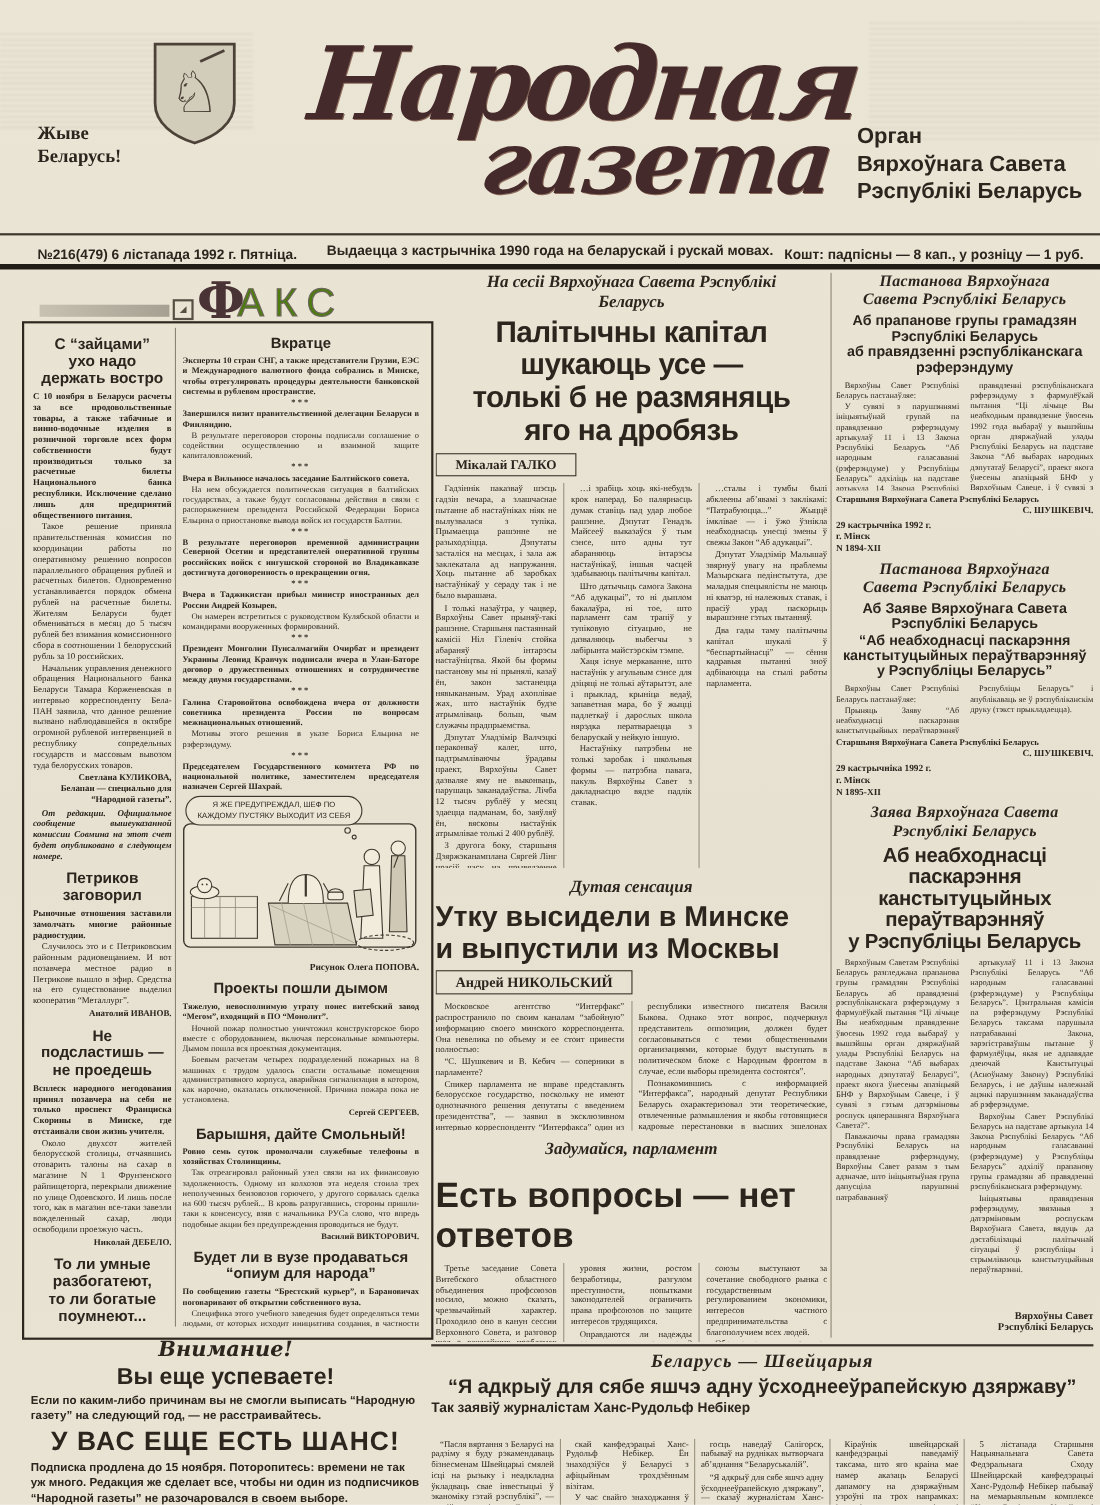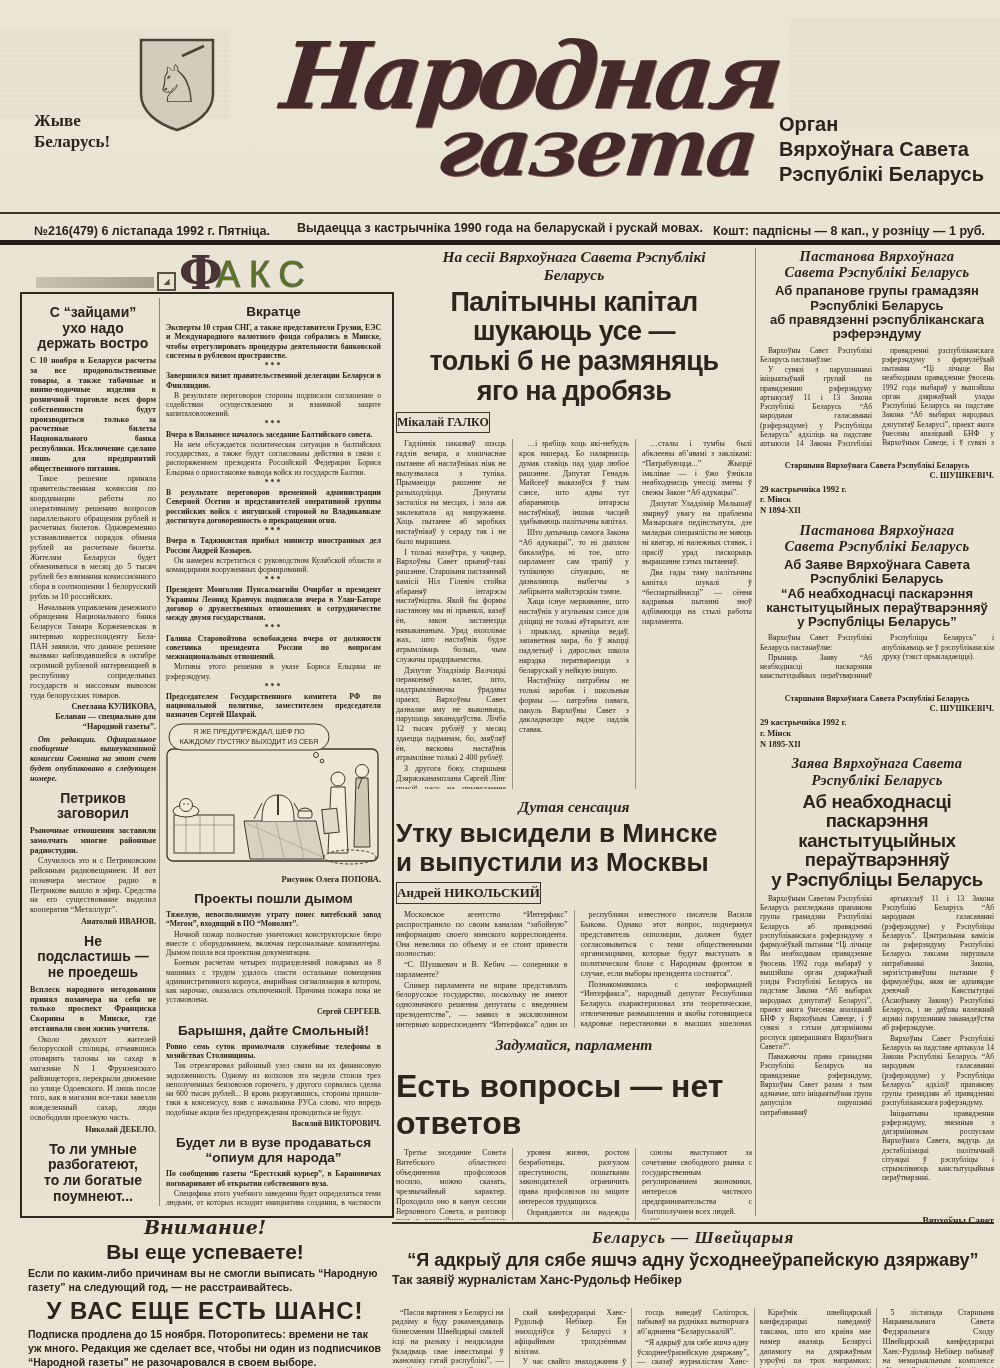--- a/index.html
+++ b/index.html
@@ -45,35 +45,35 @@
   .subscr .att{font-family:"DejaVu Serif",serif;font-style:italic;font-weight:bold;font-size:19px;margin-bottom:2px}
   .subscr .h1{font-size:21px;font-weight:bold;margin-bottom:3px}
   .subscr .p{font-size:10.5px;font-weight:bold;text-align:left;line-height:1.3;margin:0 8px 3px}
   .subscr .h2{font-size:24px;font-weight:bold;letter-spacing:1px;margin:2px 0 3px}
   
   .center{left:396px;top:248px;width:356px;height:972px;overflow:hidden}
   .kick{font-family:"Liberation Serif",serif;font-style:italic;font-weight:bold;font-size:15.5px;text-align:center;line-height:1.15;white-space:pre-line}
   .bigh{font-family:"Liberation Sans",sans-serif;font-weight:bold;font-size:27px;line-height:1.1;text-align:center;white-space:pre-line;margin:4px 0 6px;letter-spacing:-.5px}
   .medh{font-family:"Liberation Sans",sans-serif;font-weight:bold;font-size:26px;line-height:1.1;text-align:left;white-space:pre-line;margin:3px 0 6px}
   .voprh{font-family:"Liberation Sans",sans-serif;font-weight:bold;font-size:32px;margin:14px 0 6px}
-  .bybox{display:inline-block;border:1px solid #3a342b;padding:2px 0;font-weight:bold;font-size:12px;margin:0 0 6px}
+  .bybox{display:inline-block;border:1px solid #3a342b;padding:2px 17px;font-weight:bold;font-size:12px;margin:0 0 6px}
   .cols{display:flex;overflow:hidden;font-size:8px;line-height:1.22;text-align:justify}
   .cols>div{flex:1;min-width:0}
   .cols>div+div{border-left:1px solid #9a927f;padding-left:6px;margin-left:6px}
   .c1{height:350px}.c2{height:118px}.c3{height:92px}
   
   .rightcol{left:760px;top:248px;width:234px;height:974px;overflow:hidden}
   .rkick{font-family:"Liberation Serif",serif;font-style:italic;font-weight:bold;font-size:14.5px;text-align:center;line-height:1.12;white-space:pre-line;letter-spacing:.3px}
   .rhead{font-family:"Liberation Sans",sans-serif;font-weight:bold;font-size:13px;line-height:1.1;text-align:center;white-space:pre-line;margin:4px 0 4px}
   .zhead{font-family:"Liberation Sans",sans-serif;font-weight:bold;font-size:18.5px;line-height:1.05;text-align:center;white-space:pre-line;margin:4px 0 5px;letter-spacing:-.3px}
   .rcols{display:flex;font-size:7.6px;line-height:1.22;text-align:justify;overflow:hidden}
   .rcols>div{flex:1;min-width:0}
   .rcols>div+div{padding-left:5px;margin-left:5px}
   .rc1{height:100px}.rc2{height:46px}.rc3{height:318px}
-  .sigrole{font-size:7.9px;font-weight:bold;text-align:center;margin-top:15px}
+  .sigrole{font-size:7.9px;font-weight:bold;text-align:left;margin-top:3px}
   .signame{font-size:8.5px;font-weight:bold;text-align:right}
   .meta{font-size:8.5px;font-weight:bold;line-height:1.25;white-space:pre-line;margin:4px 0 2px}
   .zsig{font-size:9.5px;font-weight:bold;text-align:right;white-space:pre-line;margin-top:4px}
   
   .swiss{left:392px;top:1222px;width:602px;height:146px;overflow:hidden;border-top:2px solid #39332a;padding-top:4px}
   .swiss .kick{font-size:17px;letter-spacing:1px}
   .swissh{font-family:"Liberation Sans",sans-serif;font-weight:bold;font-size:18px;text-align:center;margin:2px 0 2px}
   .swisssub{font-family:"Liberation Sans",sans-serif;font-weight:bold;font-size:12.5px;text-align:left;margin-bottom:21px}
   .scols{display:flex;font-size:8px;line-height:1.22;text-align:justify;height:86px;overflow:hidden}
   .scols>div{flex:1;min-width:0}

